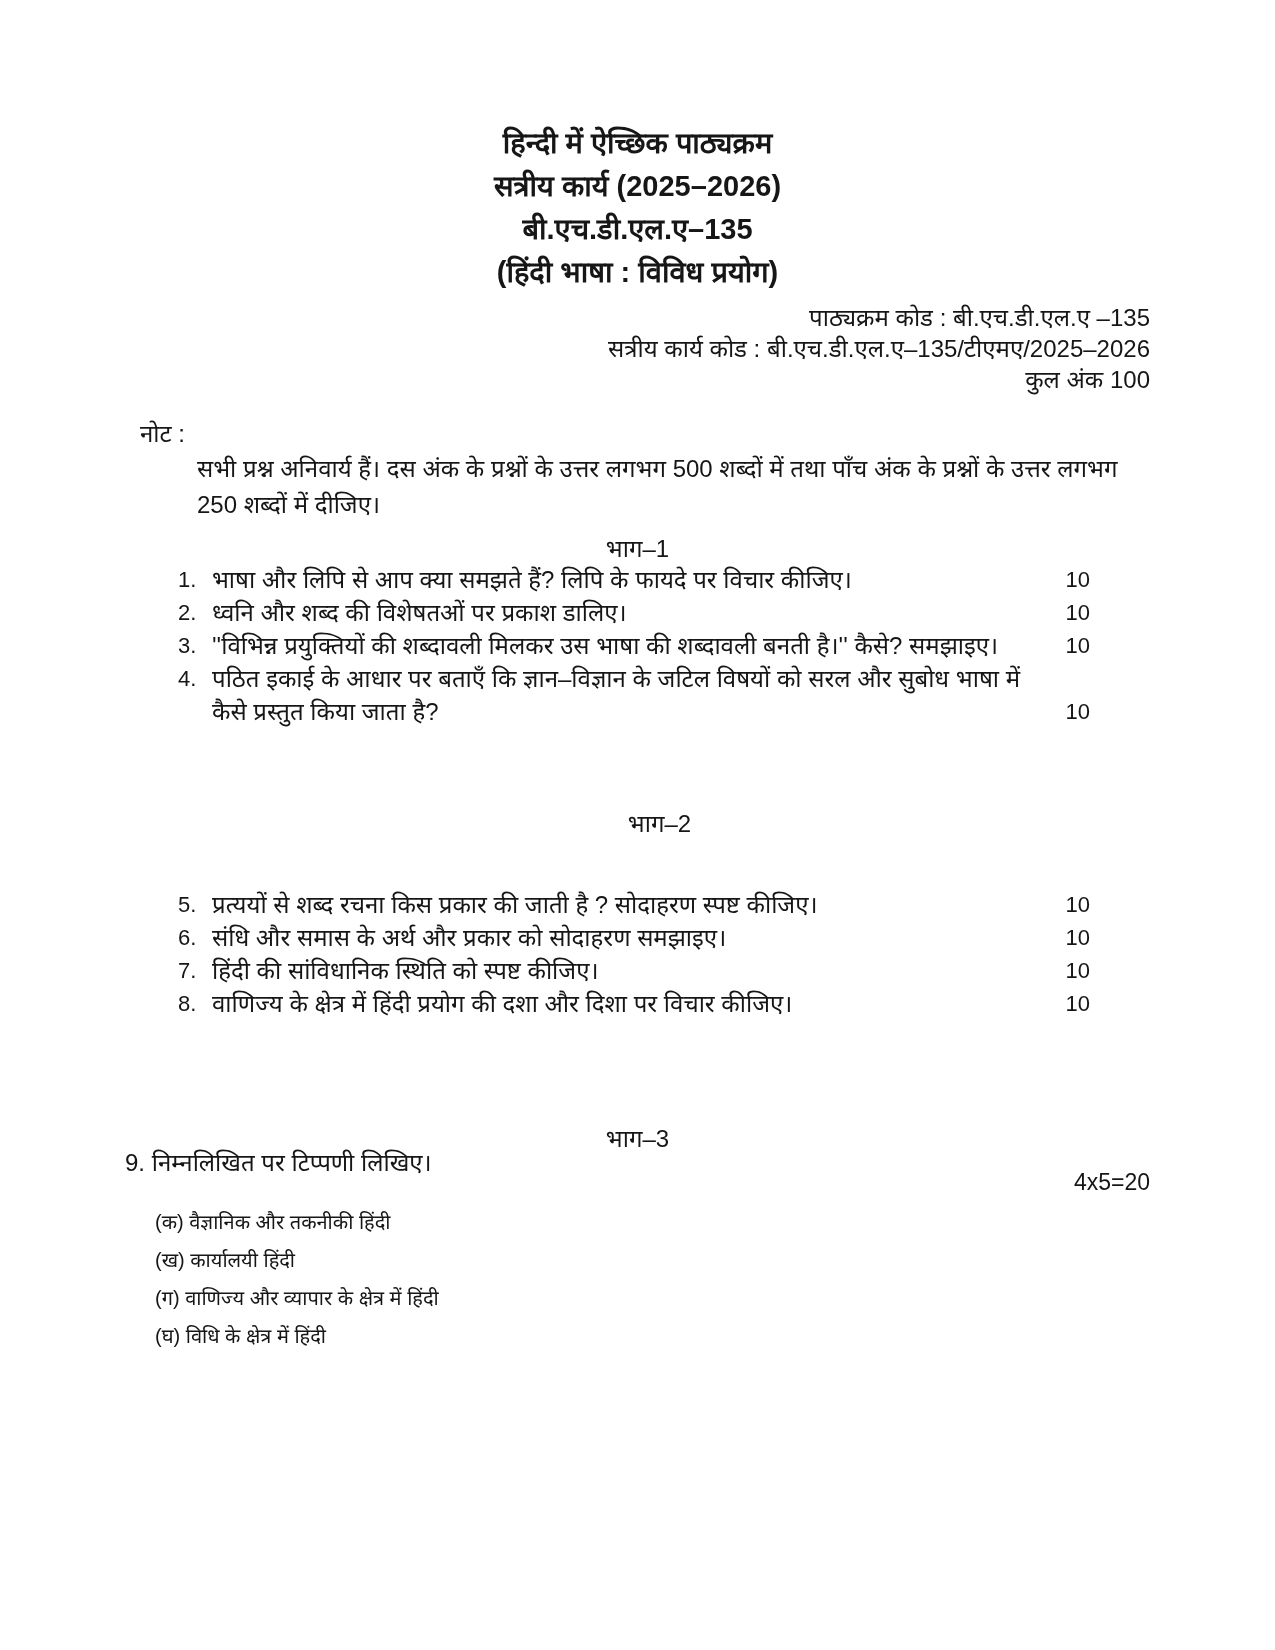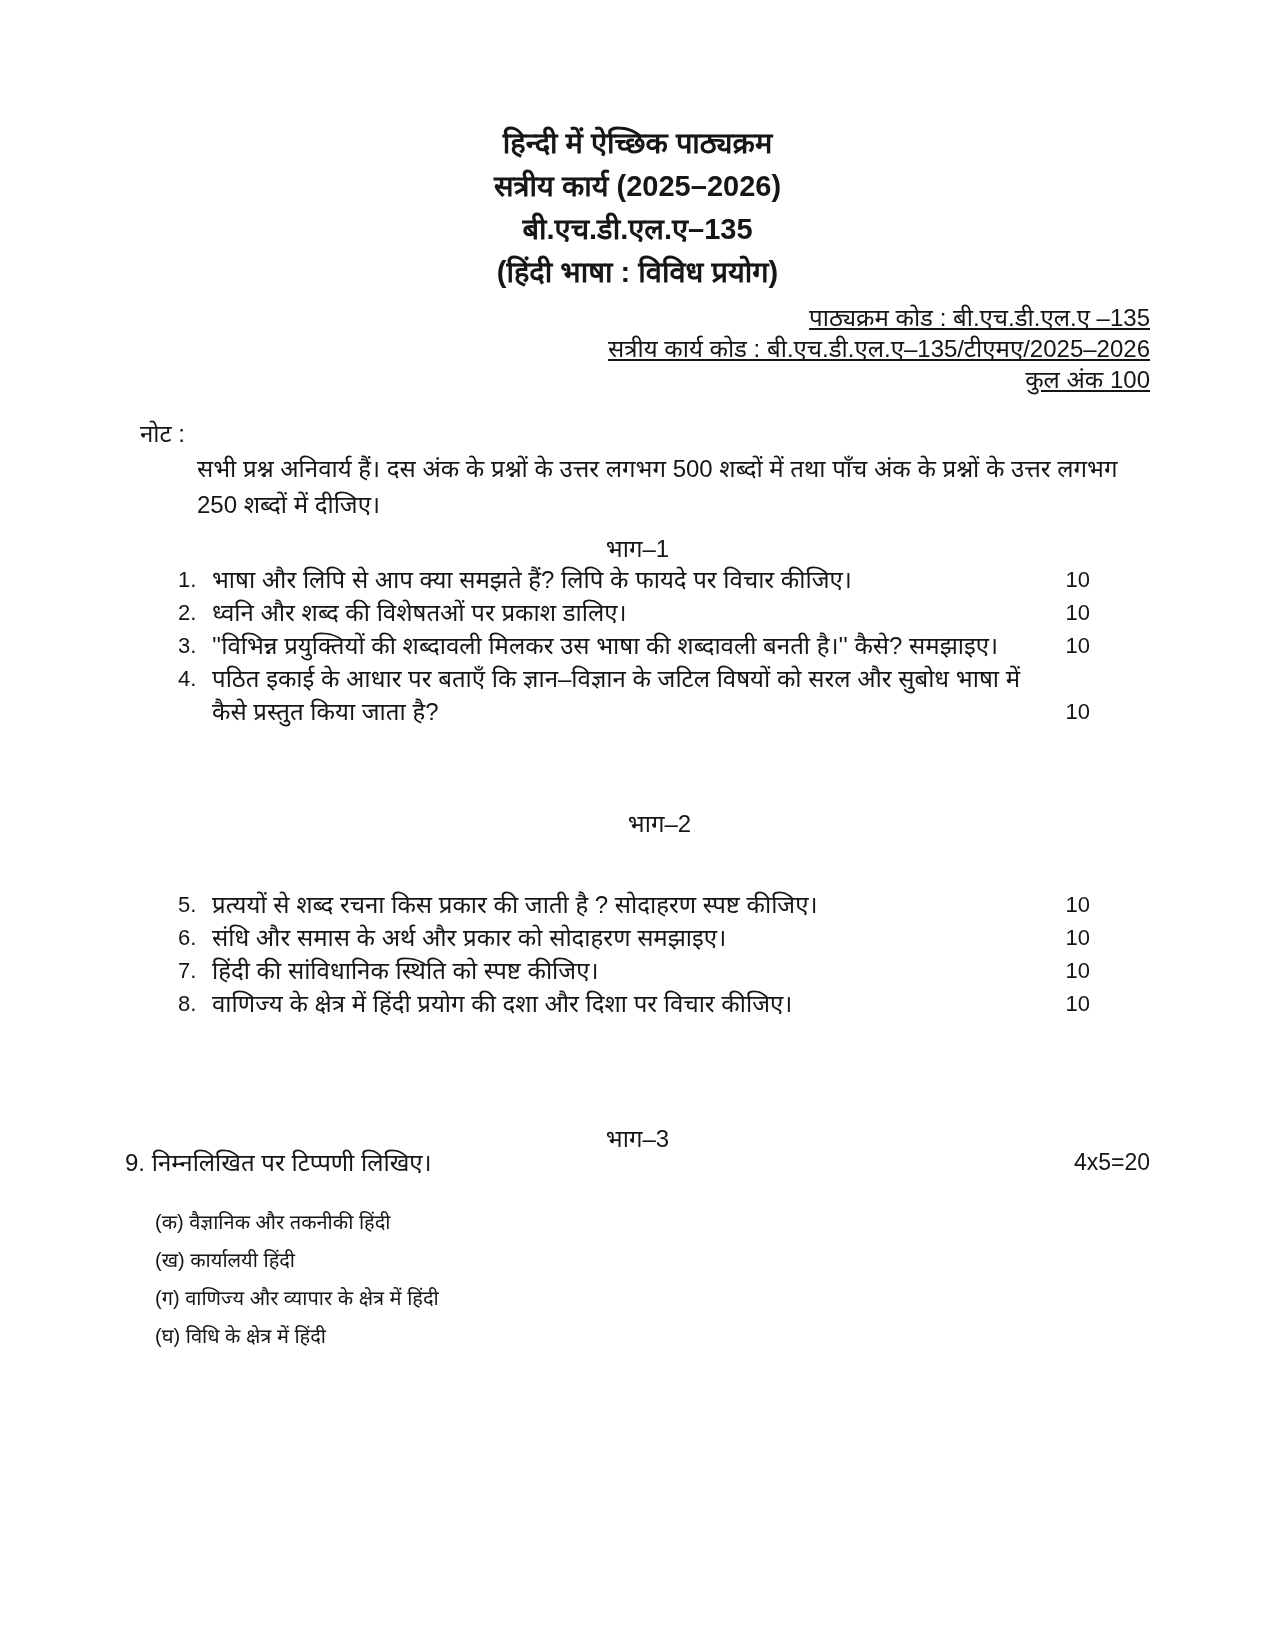--- a/index.html
+++ b/index.html
@@ -30,21 +30,20 @@
     line-height: 43px;
     font-weight: 700;
   }
   .meta-block {
     position: absolute;
     top: 302px;
     right: 125px;
     text-align: right;
     font-size: 24px;
     line-height: 31px;
-    text-decoration: underline;
   }
   .note {
     position: absolute;
     top: 416px;
     left: 140px;
     width: 1012px;
     display: flex;
     font-size: 24px;
     line-height: 36px;
   }
@@ -103,20 +102,21 @@
     font-size: 24px;
     line-height: 33px;
   }
   .q9-main {
     flex: 1;
   }
   .q9-marks {
     flex: 0 0 110px;
     text-align: right;
     font-size: 23px;
+    margin-top: 20px;
   }
   .subitems {
     position: absolute;
     top: 1203px;
     left: 125px;
     width: 1025px;
     font-size: 20px;
     line-height: 38px;
     margin-left: 30px;
   }

